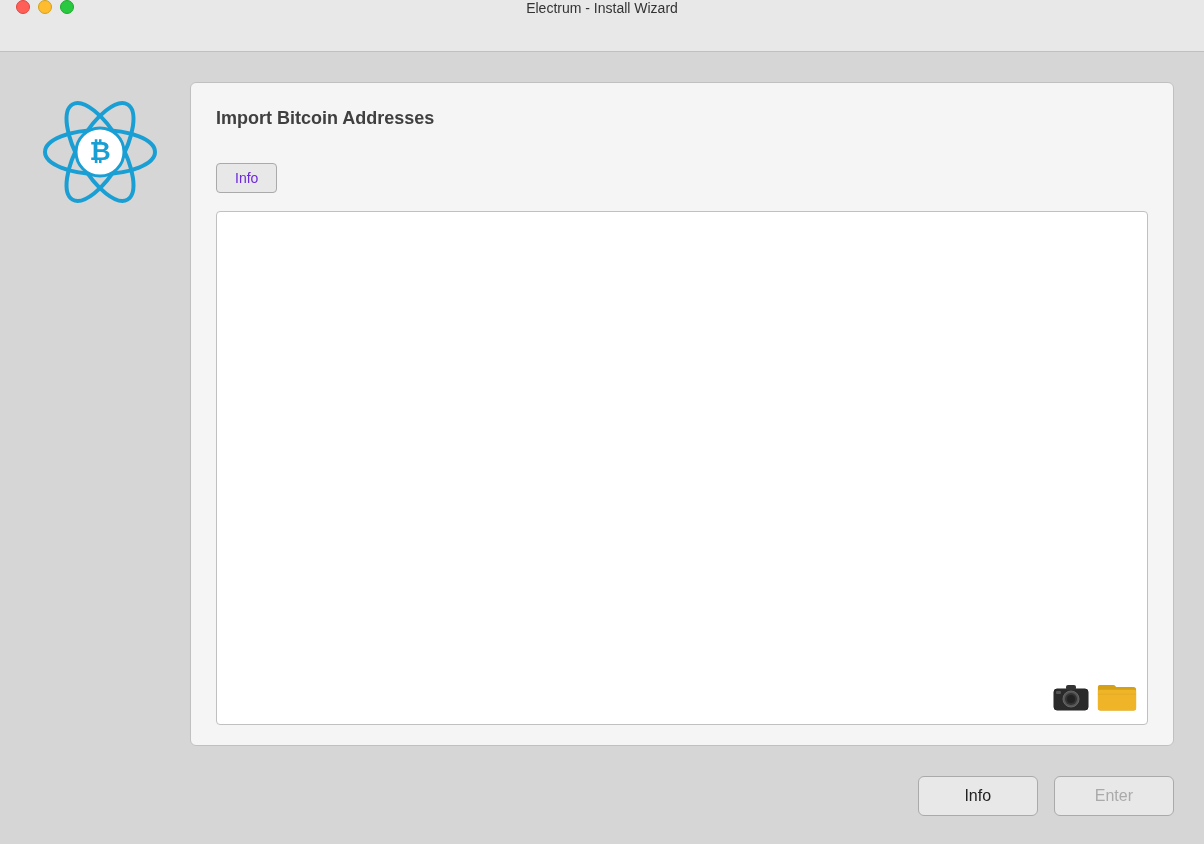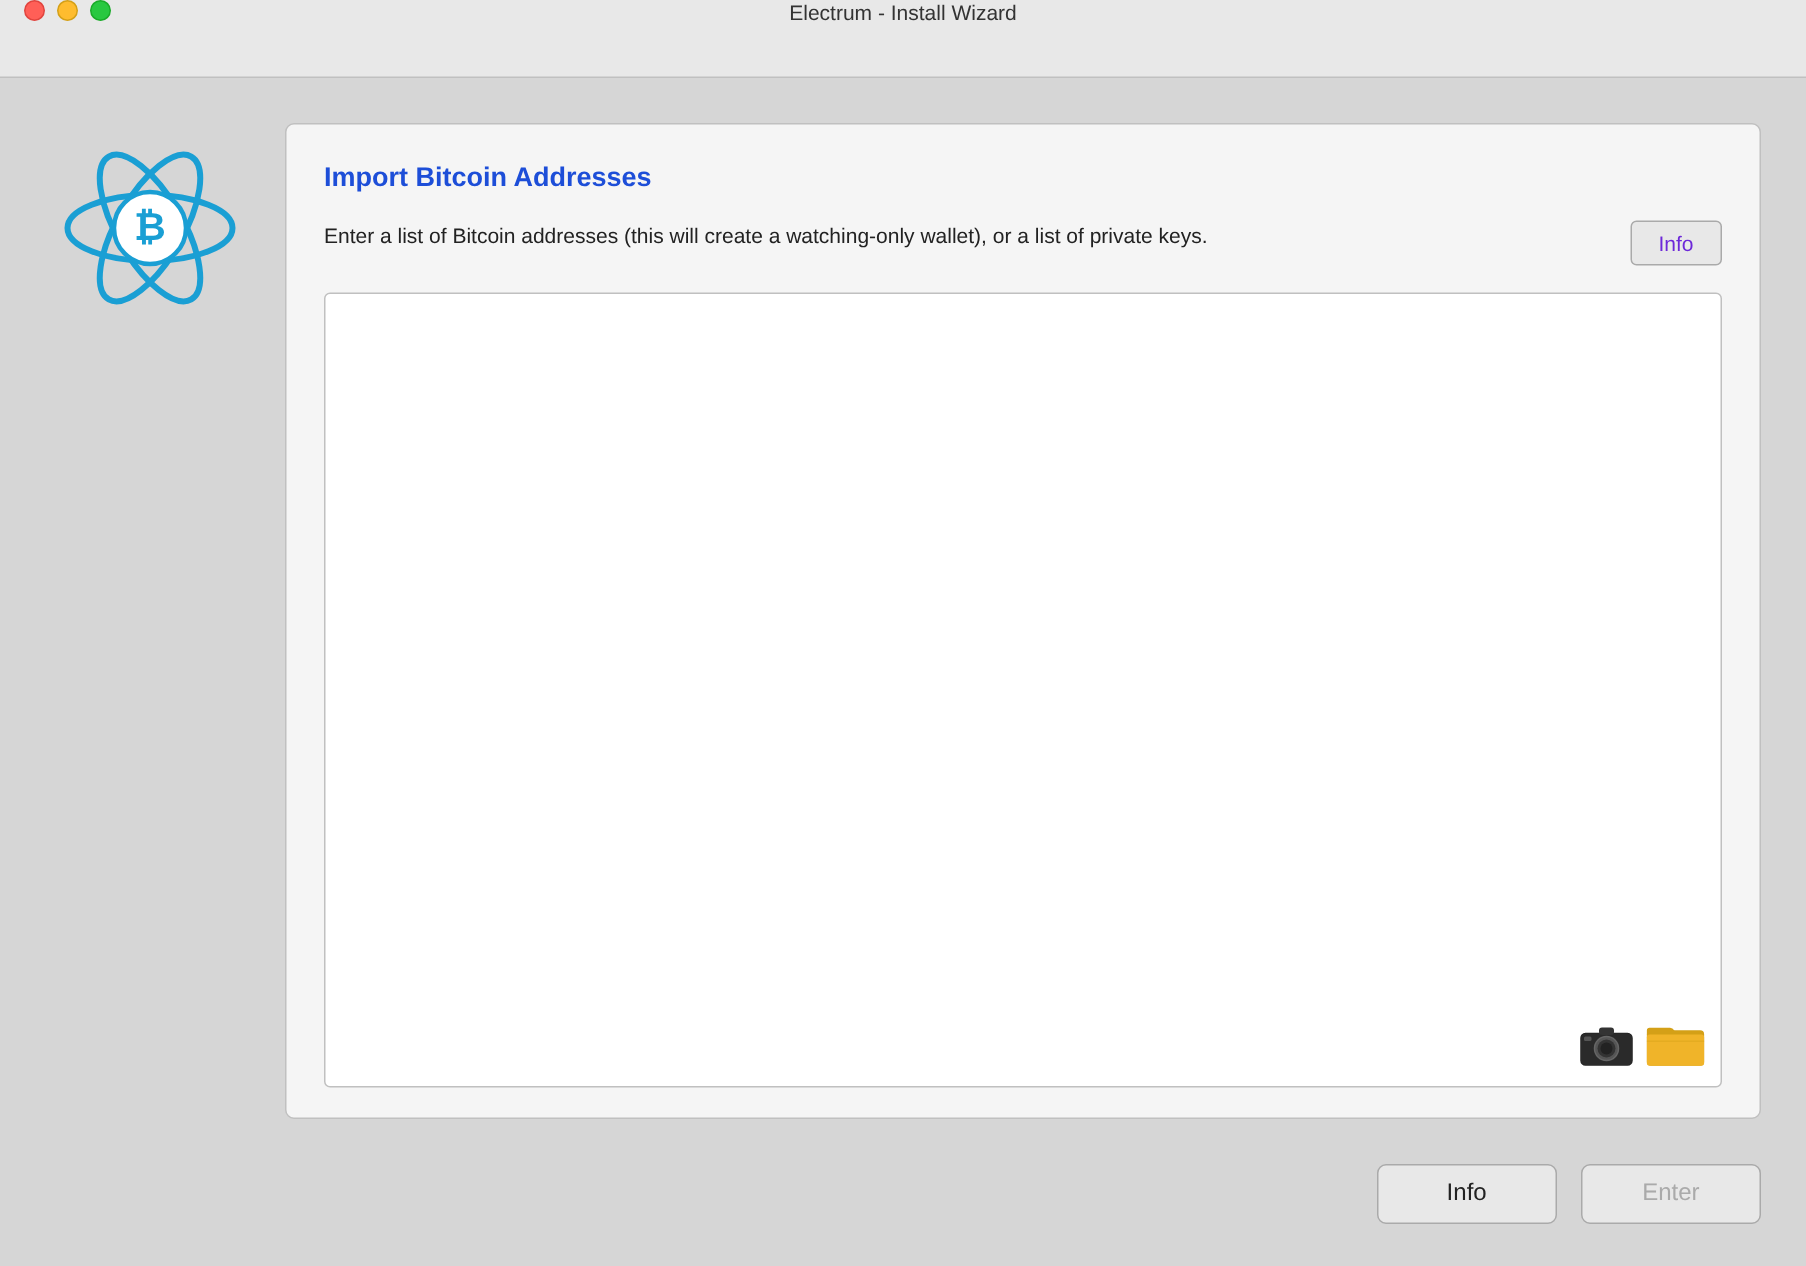--- a/index.html
+++ b/index.html
@@ -98,22 +98,22 @@
       border-radius: 6px;
       display: flex;
       flex-direction: column;
       padding: 25px 25px 20px 25px;
       gap: 18px;
     }
 
     .panel-title {
       font-size: 18px;
       font-weight: bold;
-      color: #1d4ed8;
-      margin-bottom: 0;
+      color: #404040;
+      margin-bottom: 16px;
     }
 
     .panel-description-row {
       display: flex;
       align-items: flex-start;
       justify-content: space-between;
       gap: 20px;
     }
 
     .panel-description {
@@ -240,21 +240,20 @@
         <text x="60" y="68" text-anchor="middle" font-size="26" font-weight="bold" fill="#1a9fd4" font-family="Arial, sans-serif">₿</text>
       </svg>
     </div>
   </div>
 
   <div class="panel">
 
     <div class="panel-title">Import Bitcoin Addresses</div>
 
     <div class="panel-description-row">
-      <p class="panel-description">Enter a list of Bitcoin addresses (this will create a watching-only wallet), or a list of private keys.</p>
       <button class="info-button">Info</button>
     </div>
 
     <div class="textarea-container">
       <textarea class="address-textarea" style=""></textarea>
       <div class="textarea-icons">
 
         <svg class="camera-icon-svg" viewBox="0 0 36 30" xmlns="http://www.w3.org/2000/svg">
           <rect x="1" y="8" width="34" height="21" rx="3" ry="3" fill="#333" stroke="#222" stroke-width="1"></rect>
           <rect x="1" y="8" width="34" height="21" rx="3" ry="3" fill="#2a2a2a"></rect>

